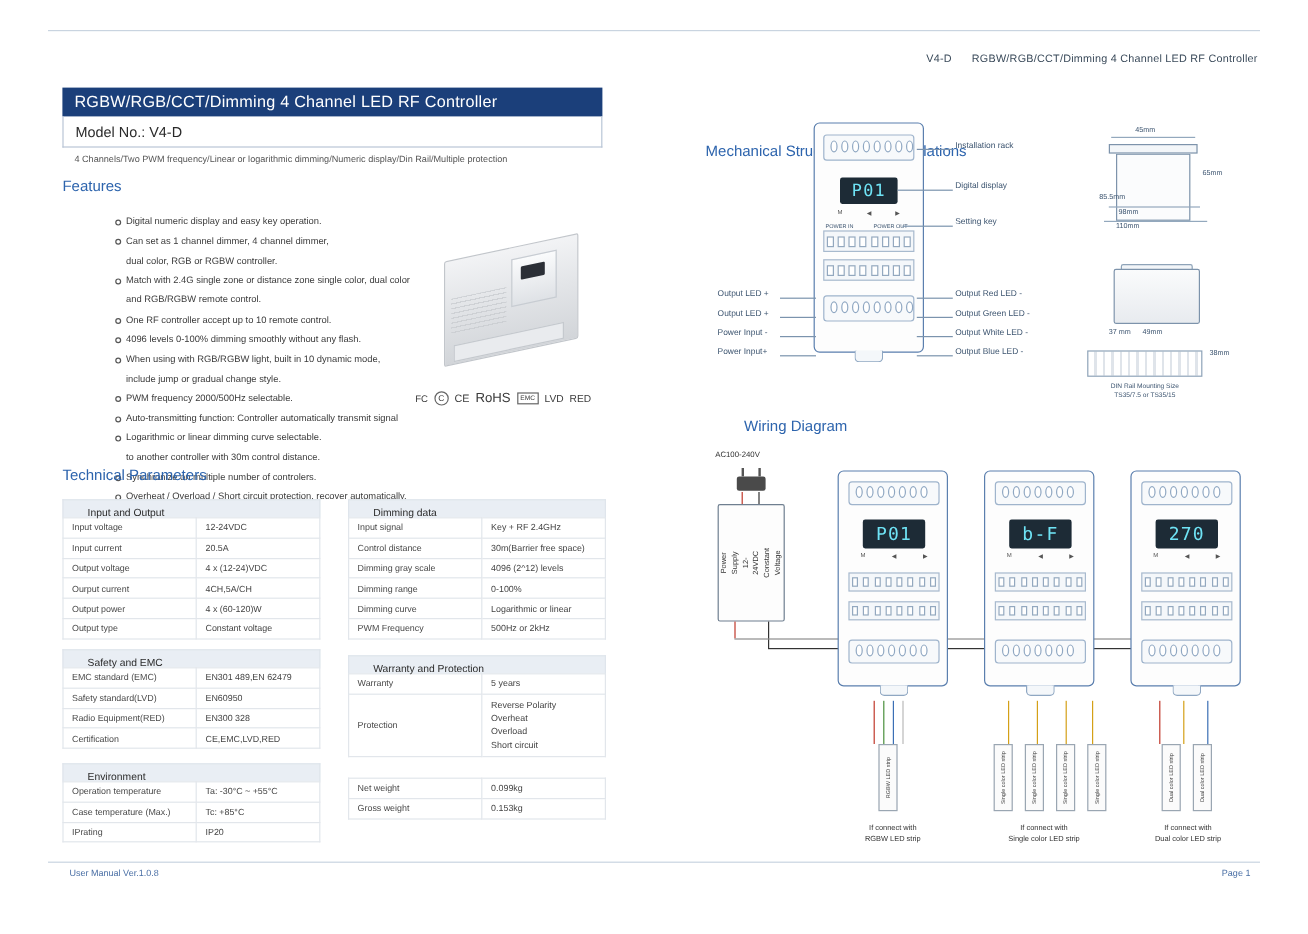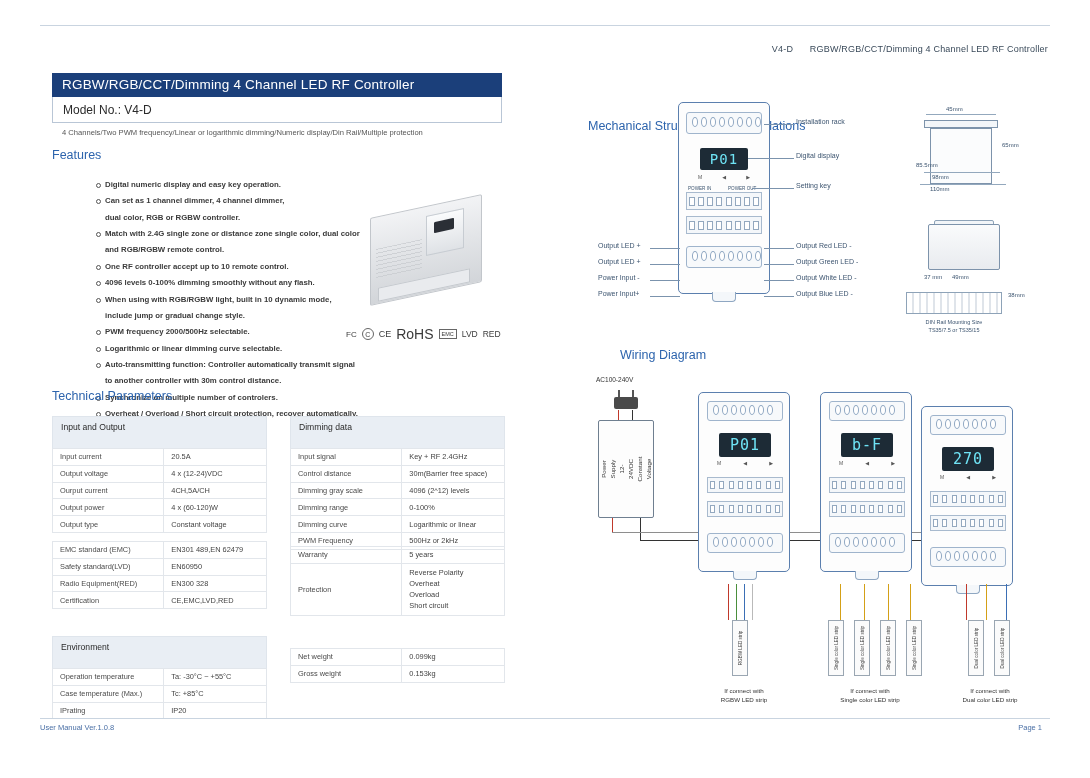--- a/index.html
+++ b/index.html
@@ -22,21 +22,21 @@
   .hdr-right .model { margin-right: 14px; }
   .topline {
     position: absolute; left: 40px; top: 25px; width: 1010px; height: 1px;
     background: #c9d4e0;
   }
   .footline {
     position: absolute; left: 40px; top: 718px; width: 1010px; height: 1px;
     background: #c9d4e0;
   }
   .footer-left {
-    position: absolute; left: 40px; top: 723px; font-size: 7.5px; color: #4a6fa5;
+    position: absolute; left: 58px; top: 723px; font-size: 7.5px; color: #4a6fa5;
   }
   .footer-right {
     position: absolute; right: 48px; top: 723px; font-size: 7.5px; color: #4a6fa5;
   }
 
   
   .title-bar {
     position: absolute; left: 52px; top: 73px; width: 450px; height: 24px;
     background: #1b3f7a; color: #fff;
     font-size: 13.5px; line-height: 24px; padding-left: 10px;
@@ -54,21 +54,21 @@
   .sec-h {
     position: absolute; font-size: 12.5px; color: #2d64ad;
   }
   #features-h { left: 52px; top: 148px; }
   #tech-h { left: 52px; top: 389px; }
   #mech-h { left: 588px; top: 76px; margin-top: 43px; }
   #wiring-h { left: 620px; top: 348px; }
 
   .feat {
     position: absolute; left: 56px; top: 170px; width: 330px;
-    font-size: 7.8px; color: #3b3b3b; line-height: 14.2px; font-weight: bold;
+    font-size: 7.8px; color: #3b3b3b; line-height: 14.2px;
   }
   .feat li { list-style: none; position: relative; padding-left: 9px; margin: 0 0 2.2px 0; }
   .feat li::before {
     content: ""; position: absolute; left: 0; top: 5px;
     width: 3px; height: 3px; border-radius: 50%;
     border: 1px solid #555;
   }
   .feat li.cont::before { display: none; }
 
   
@@ -105,21 +105,21 @@
   .cert {
     position: absolute; left: 346px; top: 326px; width: 160px;
     font-size: 9px; color: #3b3b3b; display: flex; align-items: center; gap: 5px;
   }
   .cert .m { font-size: 7px; border: 1px solid #666; border-radius: 50%; width: 12px; height: 12px; display: inline-flex; align-items: center; justify-content: center; }
   .cert .sq { font-size: 5.5px; border: 1px solid #666; padding: 1px 2px; }
 
   
   .tbl { position: absolute; width: 215px; font-size: 7.4px; color: #444; }
   .tbl .cap {
-    background: #e9eef4; height: 32px; line-height: 20px; padding-left: 8px;
+    background: #e9eef4; height: 15px; line-height: 20px; padding-left: 20px;
     font-size: 8.6px; color: #2b2b2b; border: 1px solid #dfe5ec; border-bottom: none;
   }
   .tbl table { border-collapse: collapse; width: 100%; }
   .tbl td {
     border: 1px solid #e2e6eb; padding: 3.4px 7px; vertical-align: middle;
   }
   .tbl td:first-child { width: 52%; color: #4a4a4a; }
   .tbl td.multi { white-space: pre-line; line-height: 11px; }
 
   #t-io   { left: 52px;  top: 416px; }
@@ -198,21 +198,21 @@
     position: absolute; left: 50%; top: 50%;
     transform: translate(-50%,-50%) rotate(-90deg);
     font-size: 6.2px; color: #333; white-space: nowrap; text-align: center; line-height: 9px;
   }
   .unit {
     position: absolute; top: 20px; width: 92px; height: 180px;
     border: 1.2px solid #5b7fae; border-radius: 5px; background: #fdfdfd;
   }
   .u1 { left: 110px; }
   .u2 { left: 232px; }
-  .u3 { left: 333px; margin-top: 14px; }
+  .u3 { left: 354px; }
   .unit .rk { position: absolute; left: 8px; width: 76px; height: 20px; border: 1px solid #9fb4cc; border-radius: 3px; background: #f7f9fb; }
   .unit .rk.top { top: 8px; }
   .unit .rk.bot { top: 140px; }
   .unit .hl { position: absolute; left: 14px; display: flex; gap: 3px; }
   .unit .hl.top { top: 12px; }
   .unit .hl.bot { top: 144px; }
   .unit .hl i { width: 6px; height: 10px; border: 1px solid #8fa7c2; border-radius: 50%; background: #fff; display: block; }
   .unit .disp {
     position: absolute; left: 20px; top: 40px; width: 52px; height: 24px;
     background: #1d2b36; border-radius: 2px; color: #6fe3f5;
@@ -267,51 +267,55 @@
     <li>Digital numeric display and easy key operation.</li>
     <li>Can set as 1 channel dimmer, 4 channel dimmer,</li>
     <li class="cont">dual color, RGB or RGBW controller.</li>
     <li>Match with 2.4G single zone or distance zone single color, dual color</li>
     <li class="cont">and RGB/RGBW remote control.</li>
     <li>One RF controller accept up to 10 remote control.</li>
     <li>4096 levels 0-100% dimming smoothly without any flash.</li>
     <li>When using with RGB/RGBW light, built in 10 dynamic mode,</li>
     <li class="cont">include jump or gradual change style.</li>
     <li>PWM frequency 2000/500Hz selectable.</li>
+    <li>Auto-transmitting function: Controller automatically transmit signal</li>
     <li>Logarithmic or linear dimming curve selectable.</li>
-    <li>Auto-transmitting function: Controller automatically transmit signal</li>
     <li class="cont">to another controller with 30m control distance.</li>
     <li>Synchronize on multiple number of controlers.</li>
     <li>Overheat / Overload / Short circuit protection, recover automatically.</li>
   </ul>
 
   <div class="photo">
     <div class="body"></div>
     <div class="vents"></div>
     <div class="face"></div>
     <div class="screen"></div>
     <div class="term"></div>
   </div>
 
   <div class="cert">
     <span style="font-size:8px">FC</span>
     <span class="m">C</span>
     <span style="font-size:9px">CE</span>
-    <span style="font-size:14px">RoHS</span>
+    <span style="font-size:11px">RoHS</span>
     <span class="sq">EMC</span>
     <span style="font-size:8.5px">LVD</span>
     <span style="font-size:8.5px">RED</span>
   </div>
 
   <div class="sec-h" id="tech-h">Technical Parameters</div>
 
   <div class="tbl" id="t-io">
     <div class="cap">Input and Output</div>
     <table>
       <tbody>
+          <tr>
+            <td>Input voltage</td>
+            <td>12-24VDC</td>
+          </tr>
       <tr>
             <td>Input current</td>
             <td>20.5A</td>
           </tr>
       <tr>
             <td>Output voltage</td>
             <td>4 x (12-24)VDC</td>
           </tr>
       <tr>
             <td>Ourput current</td>
@@ -323,20 +327,21 @@
           </tr>
       <tr>
             <td>Output type</td>
             <td>Constant voltage</td>
           </tr>
     </tbody>
       </table>
   </div>
 
   <div class="tbl" id="t-safe">
+    <div class="cap">Safety and EMC</div>
     <table>
       <tbody>
           <tr>
             <td>EMC standard (EMC)</td>
             <td>EN301 489,EN 62479</td>
           </tr>
       <tr>
             <td>Safety standard(LVD)</td>
             <td>EN60950</td>
           </tr>
@@ -398,20 +403,21 @@
           </tr>
       <tr>
             <td>PWM Frequency</td>
             <td>500Hz or 2kHz</td>
           </tr>
     </tbody>
       </table>
   </div>
 
   <div class="tbl" id="t-warr">
+    <div class="cap">Warranty and Protection</div>
     <table>
       <tbody>
           <tr>
             <td>Warranty</td>
             <td>5 years</td>
           </tr>
       <tr>
             <td>Protection</td>
             <td class="multi">Reverse Polarity
 Overheat

